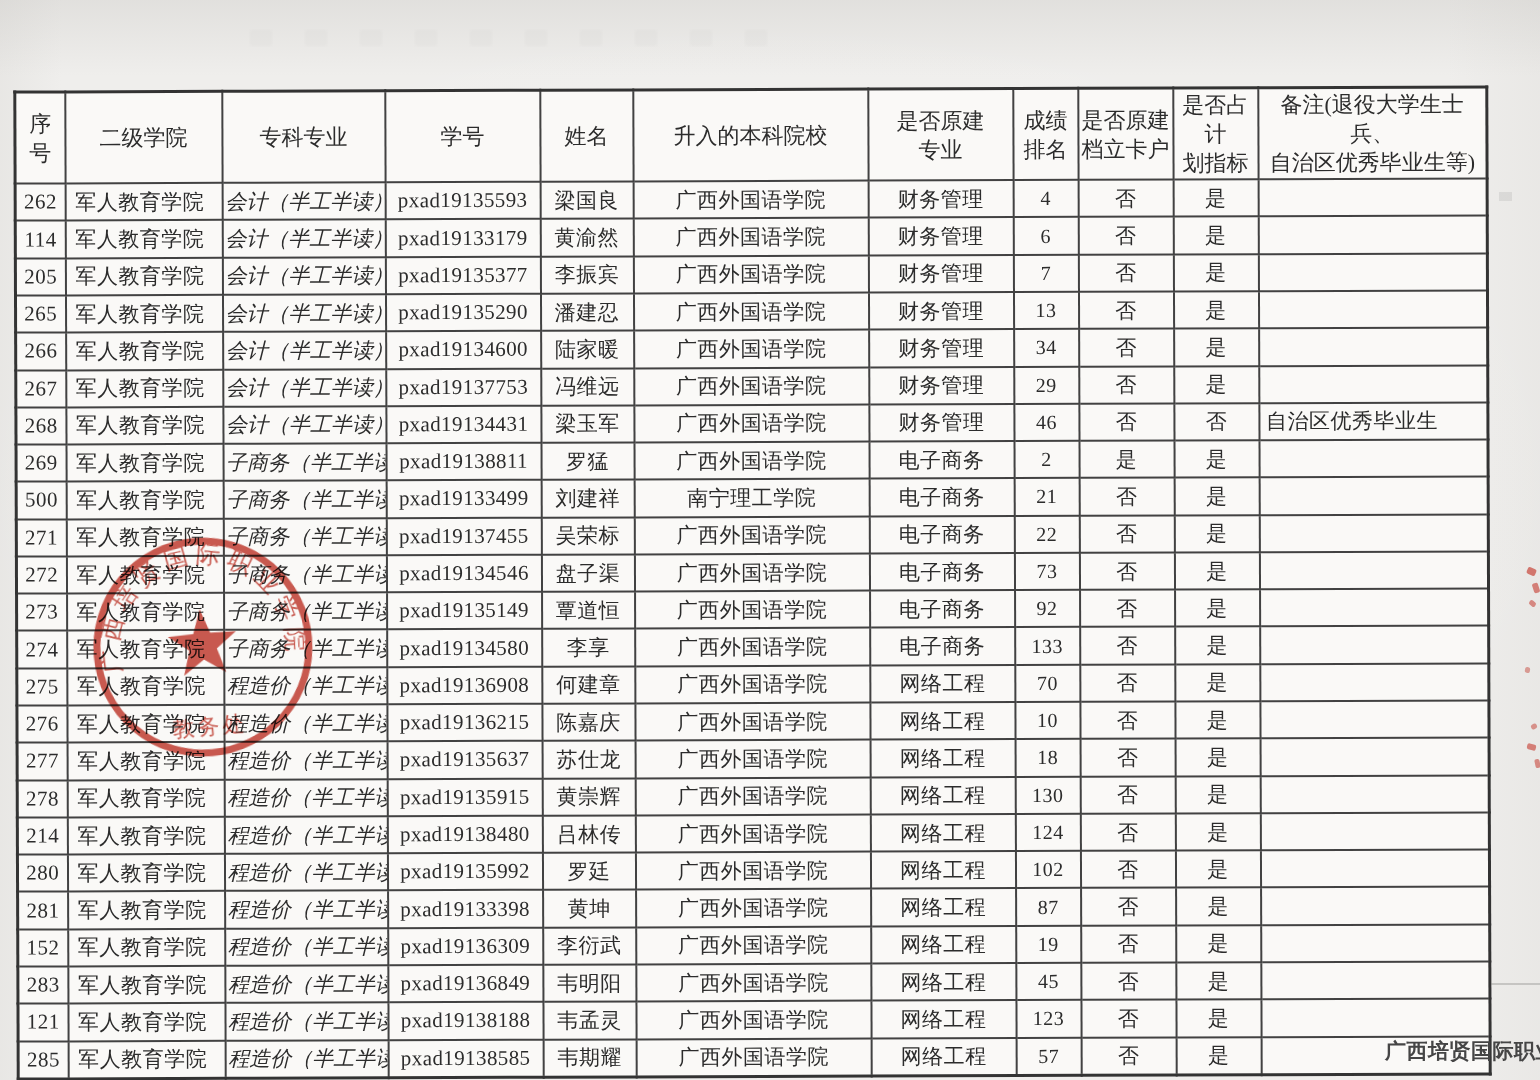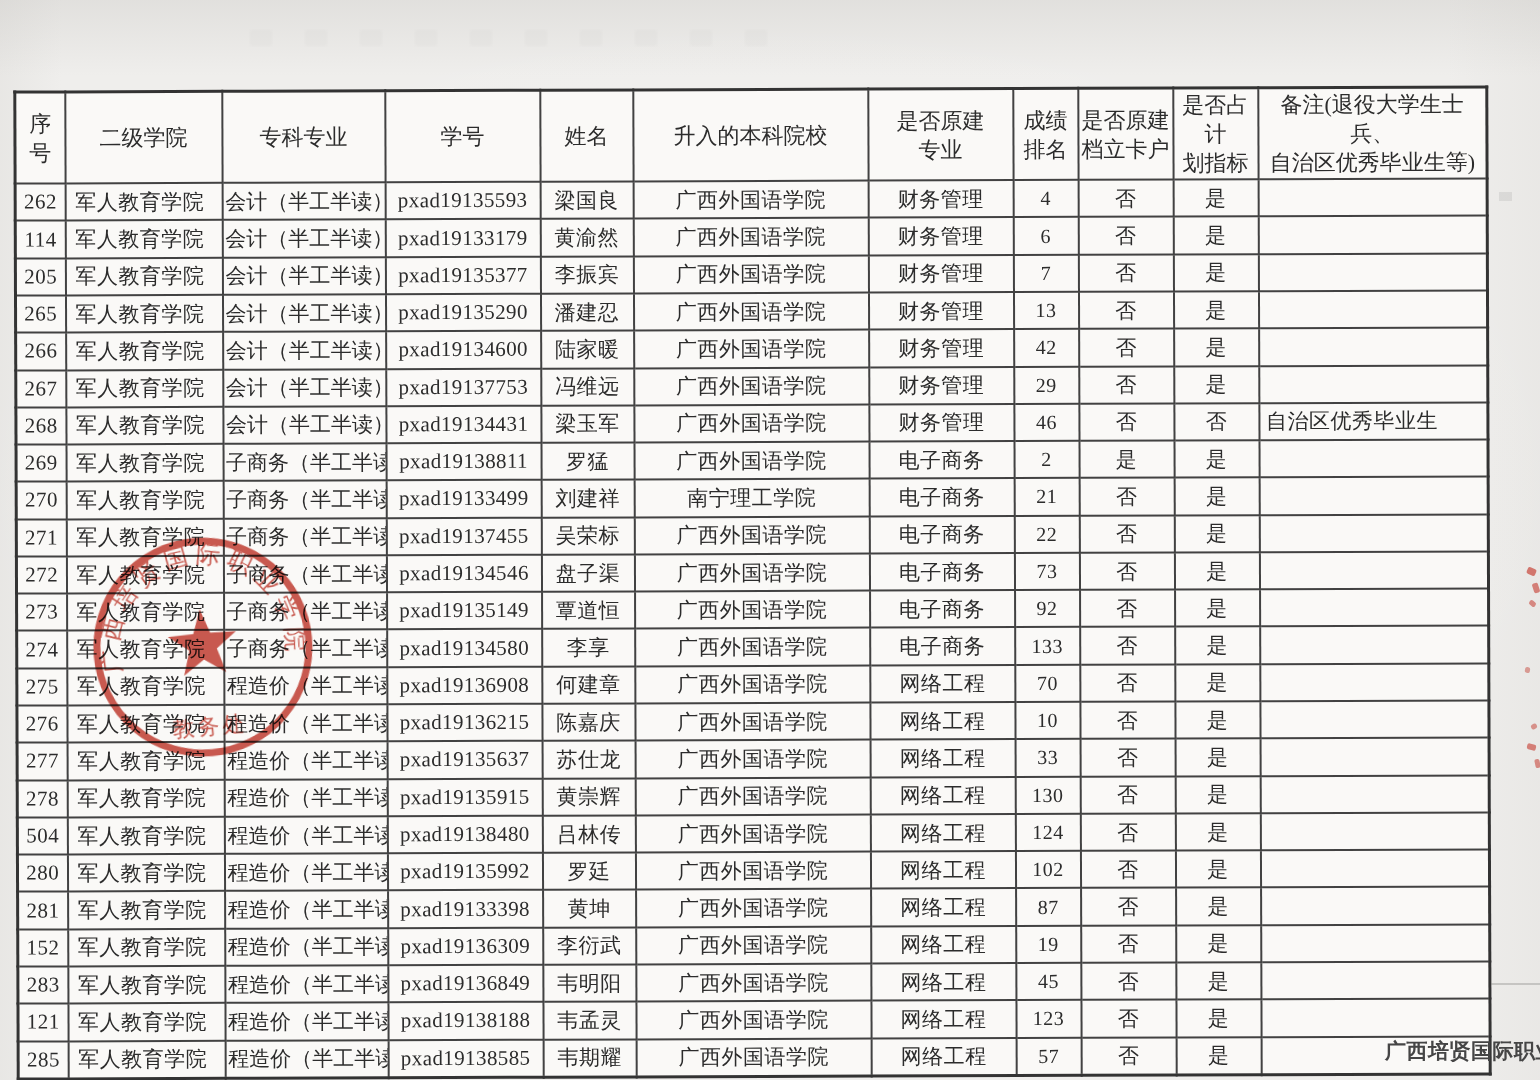--- a/index.html
+++ b/index.html
@@ -19,21 +19,21 @@
   table.doc{
     position:absolute;left:15px;top:88px;width:1472px;height:990px;
     border-collapse:collapse;table-layout:fixed;background:#faf9f7;
     border:3px solid #333;transform:rotate(-0.2deg);
   }
   th,td{border:2px solid #424242;color:#2c2c2c;overflow:hidden;vertical-align:middle;}
   thead tr{height:66px;}
   th{font-size:22px;font-weight:normal;white-space:pre-line;line-height:1.32;padding:1px 2px;text-align:center;}
   td{font-size:21px;text-align:center;white-space:nowrap;letter-spacing:.5px;}
   td.c1{text-align:left;padding-left:9px;}
-  td.c2{text-align:left;padding-left:2px;letter-spacing:0;}
+  td.c2{text-align:left;padding-left:2px;letter-spacing:0;font-style:italic;}
   td.c10{text-align:left;padding-left:6px;}
   td.c7{font-size:20px;}
   td.c3{letter-spacing:.4px;}
 
   
   .seal{
     position:absolute;left:86px;top:528px;width:236px;height:240px;
     mix-blend-mode:multiply;opacity:.84;transform:rotate(-5deg);
     filter:blur(.3px);
   }
@@ -165,21 +165,21 @@
         <td class="c10"></td>
       </tr>
       <tr>
         <td class="c0">266</td>
         <td class="c1">军人教育学院</td>
         <td class="c2">会计（半工半读）</td>
         <td class="c3">pxad19134600</td>
         <td class="c4">陆家暖</td>
         <td class="c5">广西外国语学院</td>
         <td class="c6">财务管理</td>
-        <td class="c7">42</td>
+        <td class="c7">34</td>
         <td class="c8">否</td>
         <td class="c9">是</td>
         <td class="c10"></td>
       </tr>
       <tr>
         <td class="c0">267</td>
         <td class="c1">军人教育学院</td>
         <td class="c2">会计（半工半读）</td>
         <td class="c3">pxad19137753</td>
         <td class="c4">冯维远</td>
@@ -210,21 +210,21 @@
         <td class="c3">pxad19138811</td>
         <td class="c4">罗猛</td>
         <td class="c5">广西外国语学院</td>
         <td class="c6">电子商务</td>
         <td class="c7">2</td>
         <td class="c8">是</td>
         <td class="c9">是</td>
         <td class="c10"></td>
       </tr>
       <tr>
-        <td class="c0">270</td>
+        <td class="c0">500</td>
         <td class="c1">军人教育学院</td>
         <td class="c2">子商务（半工半读</td>
         <td class="c3">pxad19133499</td>
         <td class="c4">刘建祥</td>
         <td class="c5">南宁理工学院</td>
         <td class="c6">电子商务</td>
         <td class="c7">21</td>
         <td class="c8">否</td>
         <td class="c9">是</td>
         <td class="c10"></td>
@@ -308,40 +308,40 @@
         <td class="c10"></td>
       </tr>
       <tr>
         <td class="c0">277</td>
         <td class="c1">军人教育学院</td>
         <td class="c2">程造价（半工半读</td>
         <td class="c3">pxad19135637</td>
         <td class="c4">苏仕龙</td>
         <td class="c5">广西外国语学院</td>
         <td class="c6">网络工程</td>
-        <td class="c7">33</td>
+        <td class="c7">18</td>
         <td class="c8">否</td>
         <td class="c9">是</td>
         <td class="c10"></td>
       </tr>
       <tr>
         <td class="c0">278</td>
         <td class="c1">军人教育学院</td>
         <td class="c2">程造价（半工半读</td>
         <td class="c3">pxad19135915</td>
         <td class="c4">黄崇辉</td>
         <td class="c5">广西外国语学院</td>
         <td class="c6">网络工程</td>
         <td class="c7">130</td>
         <td class="c8">否</td>
         <td class="c9">是</td>
         <td class="c10"></td>
       </tr>
       <tr>
-        <td class="c0">504</td>
+        <td class="c0">214</td>
         <td class="c1">军人教育学院</td>
         <td class="c2">程造价（半工半读</td>
         <td class="c3">pxad19138480</td>
         <td class="c4">吕林传</td>
         <td class="c5">广西外国语学院</td>
         <td class="c6">网络工程</td>
         <td class="c7">124</td>
         <td class="c8">否</td>
         <td class="c9">是</td>
         <td class="c10"></td>

